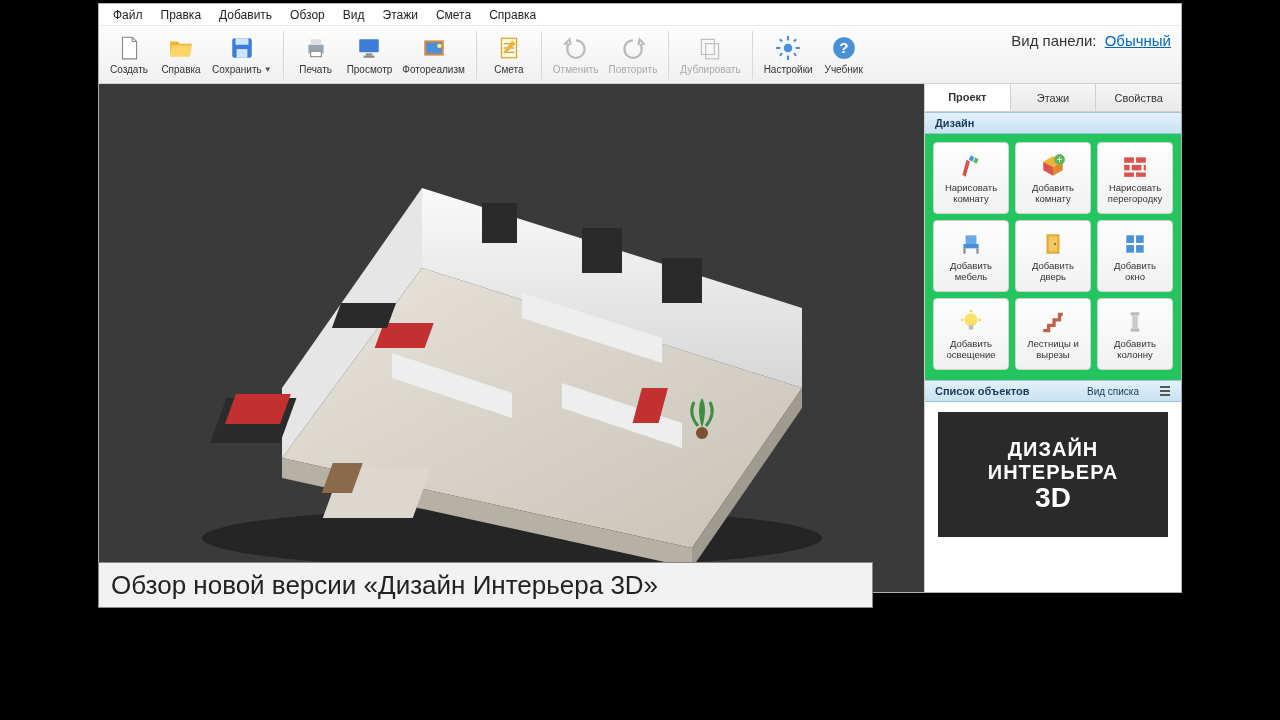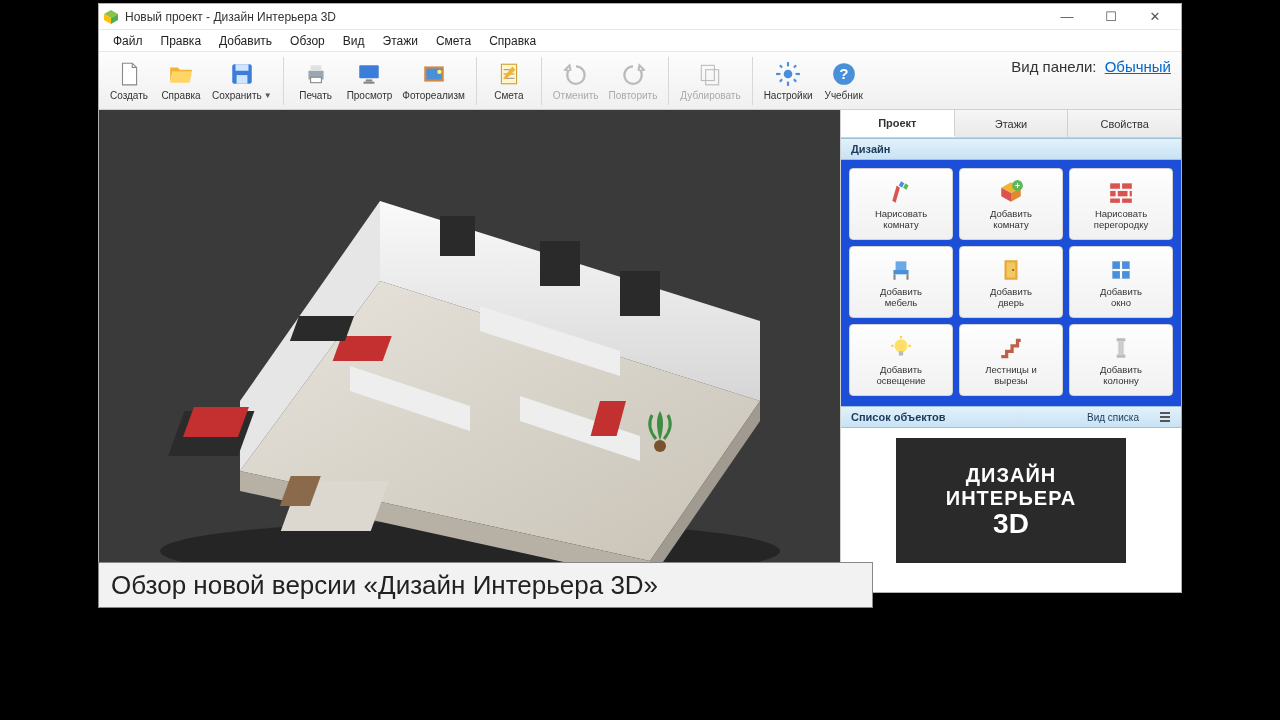--- a/index.html
+++ b/index.html
@@ -39,21 +39,21 @@
 .toolbar-right { position: absolute; right: 10px; top: 6px; font-size: 15px; color: #333; }
 .toolbar-right a { color: #0066cc; text-decoration: underline; margin-left: 4px; }
 
 .content { flex: 1; display: flex; min-height: 0; }
 .viewport {
   flex: 1; background: #3a3a3b; position: relative; overflow: hidden;
   border-right: 1px solid #d0d0d0;
 }
 .floorplan { position: absolute; inset: 0; display: flex; align-items: center; justify-content: center; }
 
-.sidebar { width: 340px; background: #1d4ed8; display: flex; flex-direction: column; }
+.sidebar { width: 256px; background: #22c55e; display: flex; flex-direction: column; }
 .tabs { display: flex; height: 28px; border-bottom: 1px solid #d0d0d0; }
 .tab {
   flex: 1; display: flex; align-items: center; justify-content: center;
   font-size: 11px; background: linear-gradient(#f6f6f6,#e9e9e9);
   border-right: 1px solid #d0d0d0; color: #333;
 }
 .tab.active { background: #fff; font-weight: 600; border-bottom: 2px solid #fff; }
 .tab:last-child { border-right: none; }
 
 .panel-head {
@@ -89,35 +89,20 @@
   position: absolute; left: 98px; top: 562px; width: 775px; height: 46px;
   background: #f2f2f2; border: 1px solid #888; display: flex; align-items: center;
   padding: 0 12px; font-size: 26px; color: #222;
 }
 .dropdown-caret{ font-size:8px; margin-left:2px; color:#555; }
 </style>
 </head>
 <body>
 
 <div class="window">
-  <div class="titlebar">
-    <span class="app-icon">
-      <svg width="16" height="16" viewBox="0 0 16 16">
-          <polygon points="8,1 15,5 8,9 1,5" fill="#8BC34A"></polygon>
-          <polygon points="1,5 8,9 8,15 1,11" fill="#FFC107"></polygon>
-          <polygon points="15,5 8,9 8,15 15,11" fill="#4CAF50"></polygon>
-        </svg>
-    </span>
-    <span class="title">Новый проект - Дизайн Интерьера 3D</span>
-    <div class="win-controls">
-      <div class="win-btn">—</div>
-      <div class="win-btn">☐</div>
-      <div class="win-btn close">✕</div>
-    </div>
-  </div>
 
   <div class="menubar">
     <span class="mitem">Файл</span>
     <span class="mitem">Правка</span>
     <span class="mitem">Добавить</span>
     <span class="mitem">Обзор</span>
     <span class="mitem">Вид</span>
     <span class="mitem">Этажи</span>
     <span class="mitem">Смета</span>
     <span class="mitem">Справка</span>

